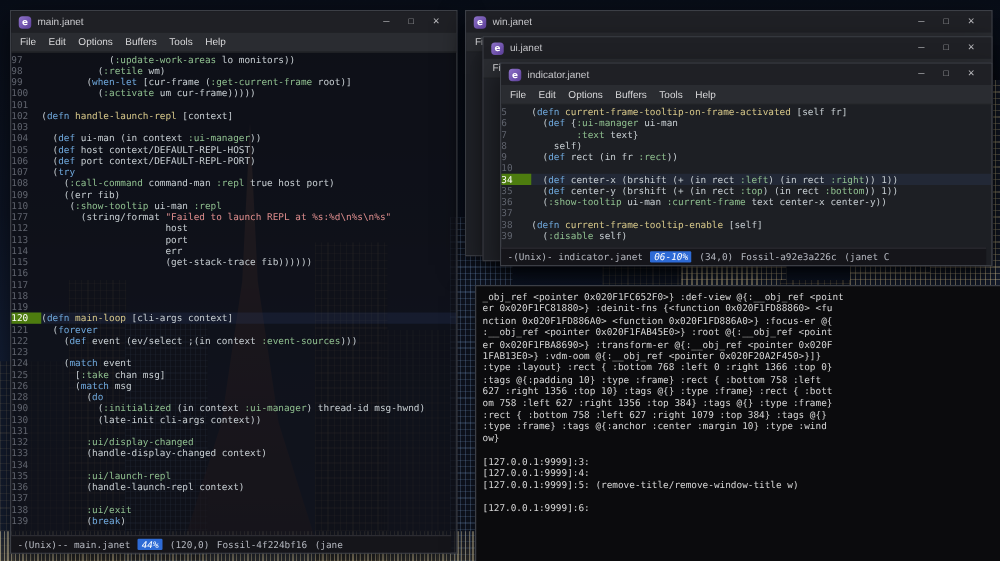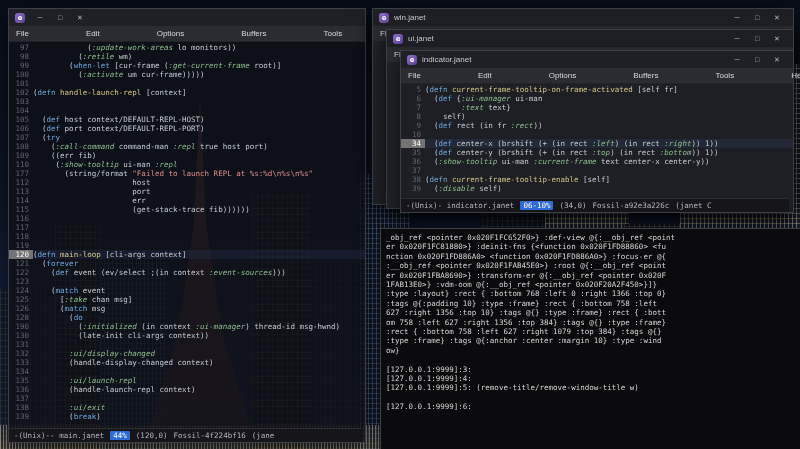--- a/index.html
+++ b/index.html
@@ -35,40 +35,40 @@
   .window.translucent{background:rgba(15,17,23,.85);}
   .titlebar{height:17px;background:#1f2025;display:flex;align-items:center;
             padding:0 6px;gap:5px;}
   .win-title{font-size:8px;color:#c9c9cd;flex:1;white-space:nowrap;overflow:hidden;}
   .controls{display:flex;}
   .ctrl{width:20px;text-align:center;font-size:7px;color:#b8b8bc;line-height:17px;}
   .app-icon{width:10px;height:10px;border-radius:3px;flex:none;
             background:linear-gradient(135deg,#8e72c9,#5c3f99);color:#fff;
             font:bold 7px "DejaVu Sans",sans-serif;display:flex;align-items:center;justify-content:center;}
   .menubar{height:15px;background:#2a2c31;display:flex;align-items:center;
-           padding:0 2px;border-bottom:1px solid #202226;gap:47px;}
+           padding:0 2px;border-bottom:1px solid #202226;}
   .menu-item{font-size:8px;color:#d8d8da;padding:0 5px;white-space:nowrap;}
   .win-body{position:absolute;left:0;right:0;top:33px;bottom:0;background:#212329;}
 
   
   .code{position:absolute;left:0;right:0;top:33px;bottom:13px;overflow:hidden;
         font:7.5px/9px "DejaVu Sans Mono",monospace;padding-top:1px;}
   .row{display:flex;height:9px;}
-  .gut{width:20px;flex:none;text-align:right;padding-right:4px;color:#60646e;}
+  .gut{width:20px;flex:none;text-align:left;padding-right:4px;color:#60646e;}
   .code-text{white-space:pre;color:#c6cdd1;}
   .row.hl{background:rgba(70,110,190,.12);}
-  .row.hl .gut{background:#737373;color:#fff;}
-  .str{color:#de8d8d;} .kw{color:#6fa8dc;text-align:center;} .sym{color:#8fbf8f;font-style:italic;} .fn{color:#d6c789;}
+  .row.hl .gut{background:#4d7c0f;color:#fff;}
+  .str{color:#de8d8d;} .kw{color:#6fa8dc;text-align:center;} .sym{color:#8fbf8f;} .fn{color:#d6c789;}
 
   
   .modeline{position:absolute;left:0;right:4px;bottom:0;height:13px;background:#15151a;
             border-top:1px solid #2c2c33;display:flex;align-items:center;gap:6px;
             padding:0 5px;font:7.5px "DejaVu Sans Mono",monospace;color:#b4b7bf;
             white-space:nowrap;overflow:hidden;}
-  .chip{background:#2e6bd6;color:#fff;padding:0 3px;border-radius:1px;}
+  .chip{background:#2e6bd6;color:#fff;padding:0 3px;border-radius:1px;font-style:italic;}
 
   
   #w-main{left:8px;top:8px;width:356px;height:433px;z-index:2;}
   #w-win{left:372px;top:8px;width:420px;height:195px;z-index:3;}
   #w-ui{left:386px;top:29px;width:406px;height:178px;z-index:4;}
   #w-indicator{left:400px;top:50px;width:392px;height:161px;z-index:5;}
   #w-repl{left:380px;top:228px;width:411px;height:219px;z-index:6;
           background:#0b0b0d;border:1px solid #3c3f46;box-shadow:0 8px 20px rgba(0,0,0,.6);
           position:absolute;padding:4px 5px;overflow:hidden;}
   .term-line{min-height:9.4px;font:7.5px/9.4px "DejaVu Sans Mono",monospace;
@@ -216,20 +216,21 @@
       <span class="chip">06-10%</span>
       <span>(34,0)</span>
       <span>Fossil-a92e3a226c</span>
       <span>(janet C</span>
     </footer>
   </section>
 
   <section class="window translucent" id="w-main">
     <header class="titlebar">
       <span class="app-icon">e</span>
+      <span class="win-title">main.janet</span>
       <span class="controls">
         <span class="ctrl">─</span>
         <span class="ctrl">□</span>
         <span class="ctrl">✕</span>
       </span>
     </header>
     <nav class="menubar">
 
     <span class="menu-item">File</span>
         <span class="menu-item">Edit</span>
@@ -269,20 +270,21 @@
           <span class="gut">102</span>
           <span class="code-text">(<span class="kw">defn</span> <span class="fn">handle-launch-repl</span> [context]</span>
         </div>
 
         <div class="row">
           <span class="gut">103</span>
         </div>
 
         <div class="row">
           <span class="gut">104</span>
+          <span class="code-text">  (<span class="kw">def</span> ui-man (in context <span class="sym">:ui-manager</span>))</span>
         </div>
 
         <div class="row">
           <span class="gut">105</span>
           <span class="code-text">  (<span class="kw">def</span> host context/DEFAULT-REPL-HOST)</span>
         </div>
 
         <div class="row">
           <span class="gut">106</span>
           <span class="code-text">  (<span class="kw">def</span> port context/DEFAULT-REPL-PORT)</span>

